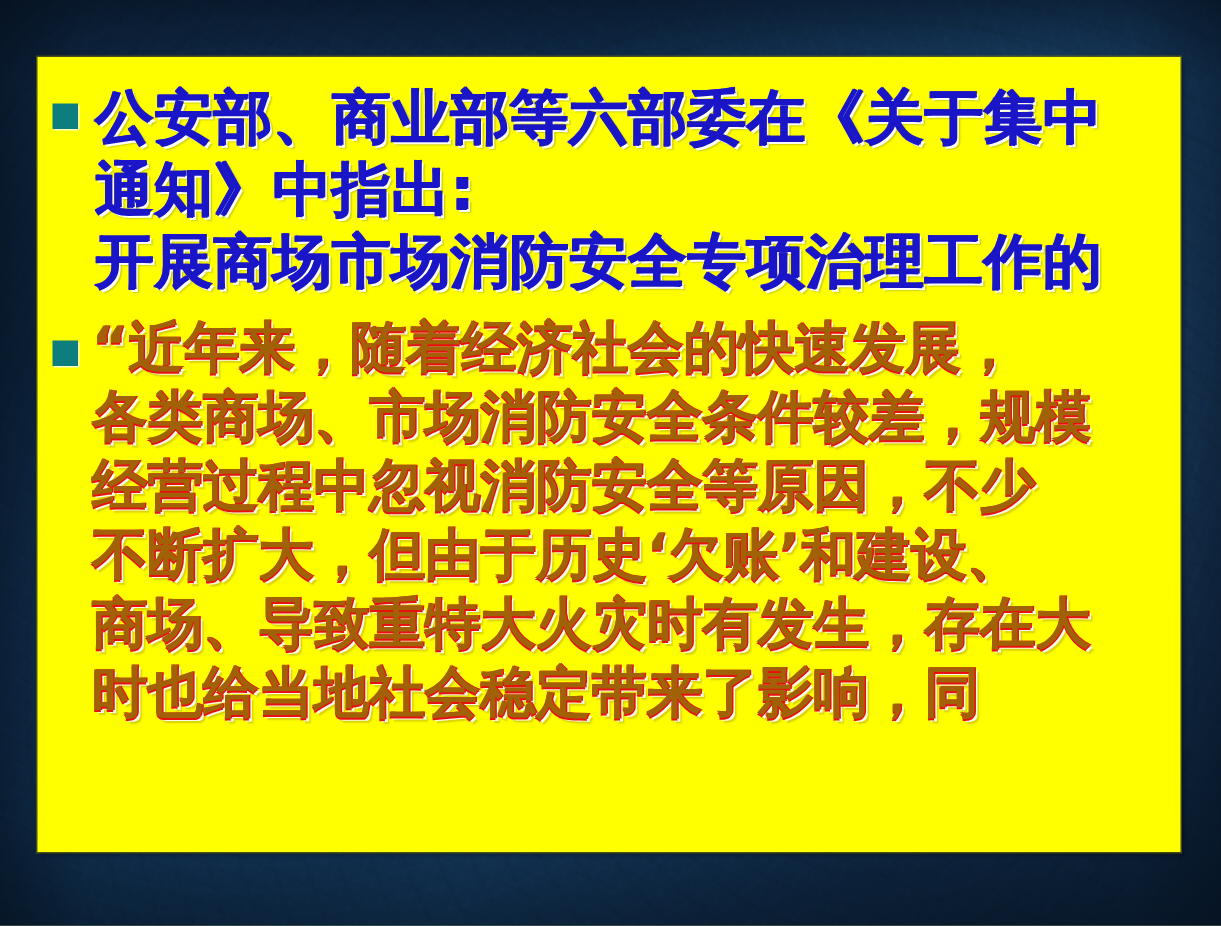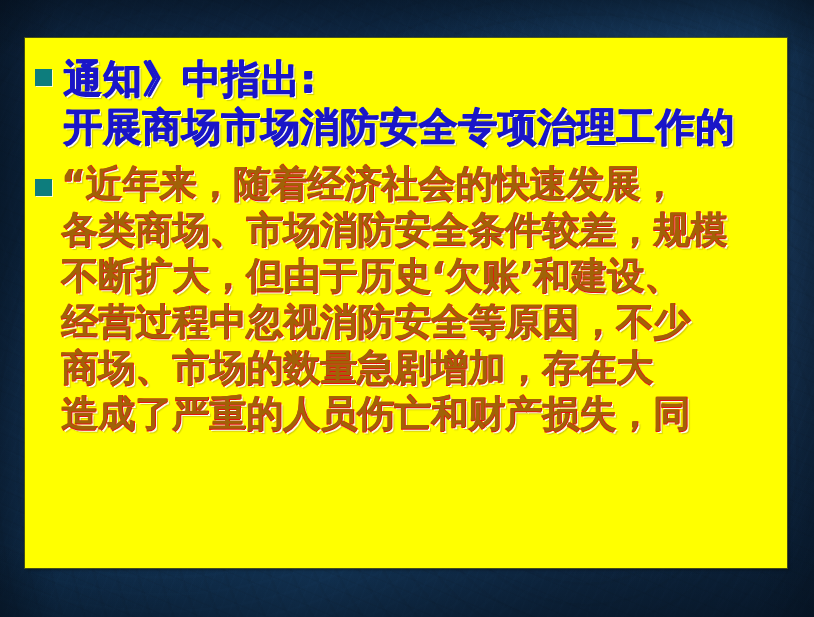--- a/index.html
+++ b/index.html
@@ -132,31 +132,32 @@
 </head>
 <body>
 
 <div id="slide">
 
   <div id="panel">
 
     <div class="bullet-block" id="block-notice">
       <span class="bullet-marker"></span>
       <div class="bullet-body">
+        <div class="line">公安部、商业部等六部委在《关于集中</div>
         <div class="line">通知》中指出:</div>
         <div class="line">开展商场市场消防安全专项治理工作的</div>
       </div>
     </div>
 
     <div class="bullet-block" id="block-quote">
       <span class="bullet-marker"></span>
       <div class="bullet-body">
         <div class="line">“近年来，随着经济社会的快速发展，</div>
         <div class="line">各类商场、市场消防安全条件较差，规模</div>
+        <div class="line">经营过程中忽视消防安全等原因，不少</div>
         <div class="line">不断扩大，但由于历史‘欠账’和建设、</div>
-        <div class="line">经营过程中忽视消防安全等原因，不少</div>
-        <div class="line">商场、市场的数量急剧增加，存在大</div>
-        <div class="line">造成了严重的人员伤亡和财产损失，同</div>
+        <div class="line">商场、导致重特大火灾时有发生，存在大</div>
+        <div class="line">时也给当地社会稳定带来了影响，同</div>
       </div>
     </div>
 
   </div>
 </div>
 
 </body></html>

